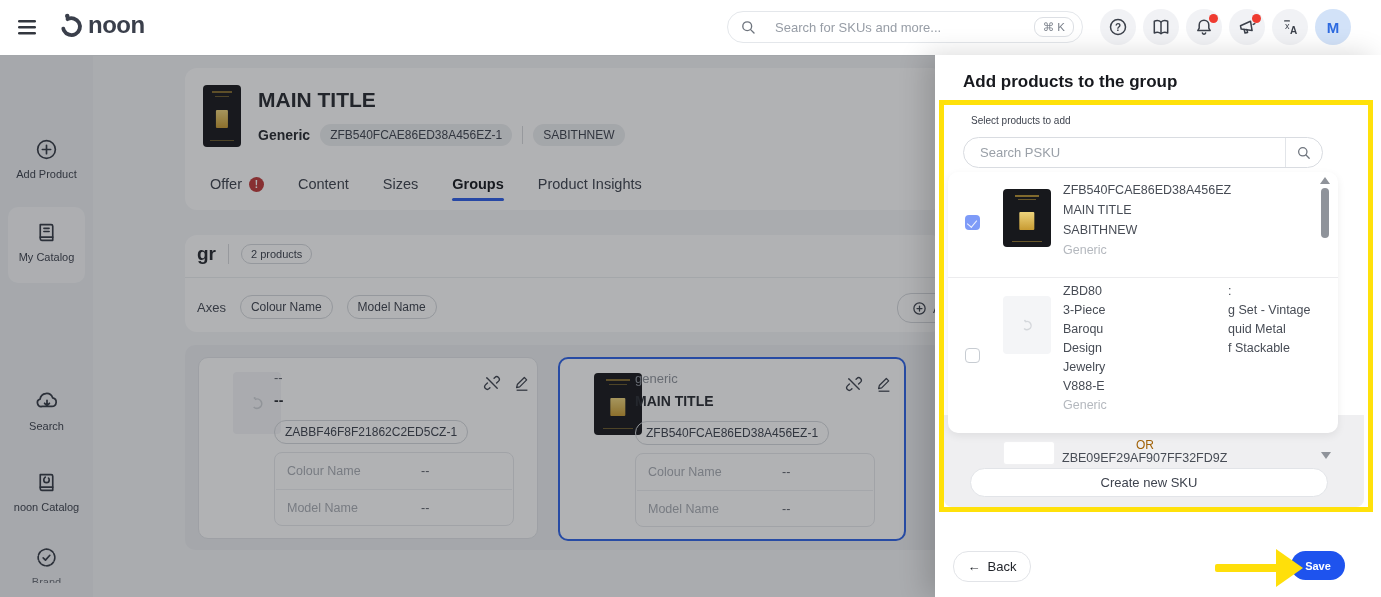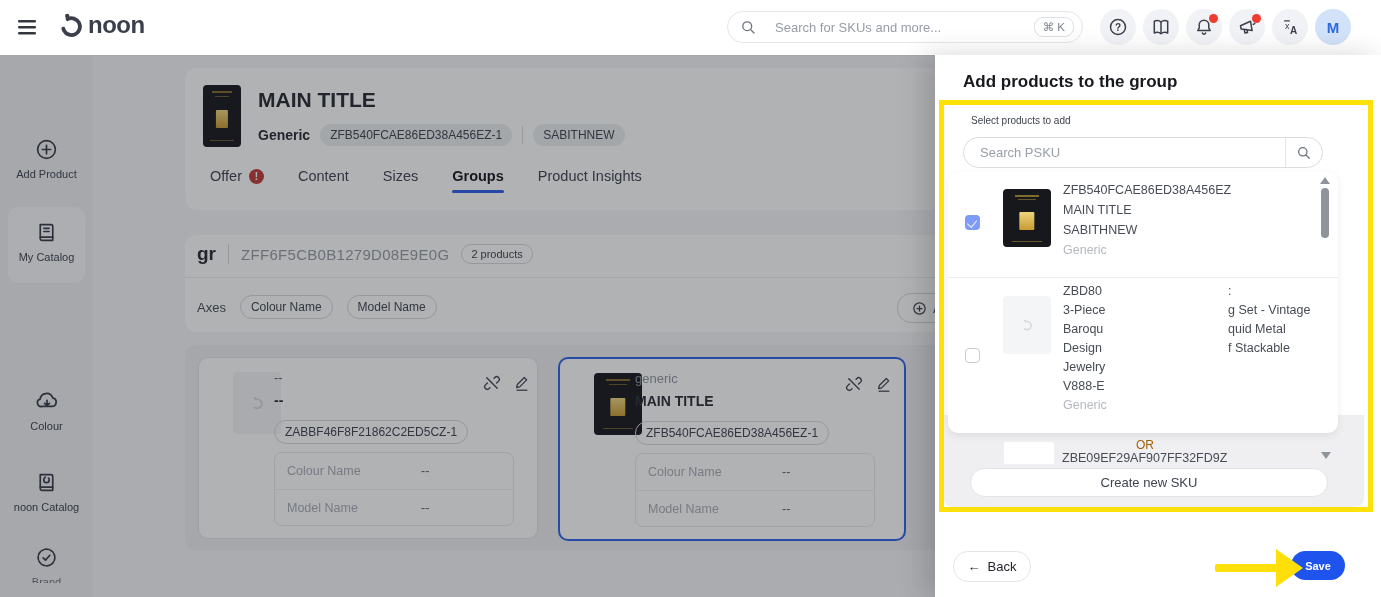--- a/index.html
+++ b/index.html
@@ -206,21 +206,21 @@
       </span>
       <div class="lbl">My Catalog</div>
     </div>
     <div class="side-item" style="top:333px;">
       <span>
         <svg width="26" height="26" viewBox="0 0 24 24" fill="none" stroke="#353a45" stroke-width="1.6" stroke-linejoin="round" stroke-linecap="round">
             <path d="M7.5 17h9a4 4 0 0 0 .7-7.93 6 6 0 0 0-11.6 1.2A3.5 3.5 0 0 0 7.5 17Z"></path>
             <path d="M12 11.3v5M9.8 14.1l2.2 2.2 2.2-2.2"></path>
           </svg>
       </span>
-      <div class="lbl">Colour</div>
+      <div class="lbl">Search</div>
     </div>
     <div class="side-item" style="top:490px;">
       <span>
         <svg width="25" height="25" viewBox="0 0 24 24" fill="none" stroke="#353a45" stroke-width="1.6" stroke-linejoin="round" stroke-linecap="round">
             <circle cx="12" cy="12" r="8" stroke-dasharray="3.2 1.4"></circle>
             <path d="m8.8 12.3 2.2 2.2 4.2-4.6"></path>
           </svg>
       </span>
       <div class="lbl" style="height:7px;overflow:hidden;opacity:.75;">Brand</div>
     </div>
@@ -247,21 +247,21 @@
         <div class="bar"></div>
         <div class="bl"></div>
     </div>
     <div class="abs" style="left:73px;top:20px;font-size:21px;font-weight:bold;color:#26292f;">MAIN TITLE</div>
     <div class="abs" style="left:73px;top:56px;display:flex;align-items:center;gap:10px;">
       <span style="font-size:14px;font-weight:bold;color:#26292f;">Generic</span>
       <span class="pill pill-gray">ZFB540FCAE86ED38A456EZ-1</span>
       <span class="vsep"></span>
       <span class="pill pill-gray">SABITHNEW</span>
     </div>
-    <div class="abs" style="left:25px;top:100px;display:flex;align-items:center;gap:34px;">
+    <div class="abs" style="left:25px;top:108px;display:flex;align-items:center;gap:34px;">
       <span class="tab">
         <span>Offer</span>
         <span class="tab-badge">!</span>
       </span>
       <span class="tab">
           <span>Content</span>
         </span>
       <span class="tab">
           <span>Sizes</span>
         </span>
@@ -271,21 +271,20 @@
       <span class="tab">
           <span>Product Insights</span>
         </span>
     </div>
   </div>
 
   <div class="card-white" style="left:185px;top:235px;width:758px;height:97px;z-index:2;">
     <div class="abs" style="left:12px;top:8px;display:flex;align-items:center;gap:12px;">
       <span style="font-size:19px;font-weight:bold;color:#26292f;">gr</span>
       <span class="vsep" style="height:20px;"></span>
-      <span style="font-size:15px;color:#959aa2;letter-spacing:.3px;">ZFF6F5CB0B1279D08E9E0G</span>
       <span class="pill pill-line" style="font-size:11px;padding:3px 9px;">2 products</span>
     </div>
     <div class="abs" style="left:0;right:0;top:42px;height:1px;background:#eceef0;"></div>
     <div class="abs" style="left:12px;top:60px;display:flex;align-items:center;gap:14px;">
       <span style="font-size:13px;color:#464b55;">Axes</span>
       <span class="pill pill-line">Colour Name</span>
       <span class="pill pill-line">Model Name</span>
     </div>
     <div class="abs" style="left:712px;top:58px;height:28px;border:1px solid #d5d8dc;border-radius:14px;display:flex;align-items:center;gap:6px;padding:0 14px;font-size:13px;color:#3e434e;cursor:pointer;white-space:nowrap;">
       <span>

